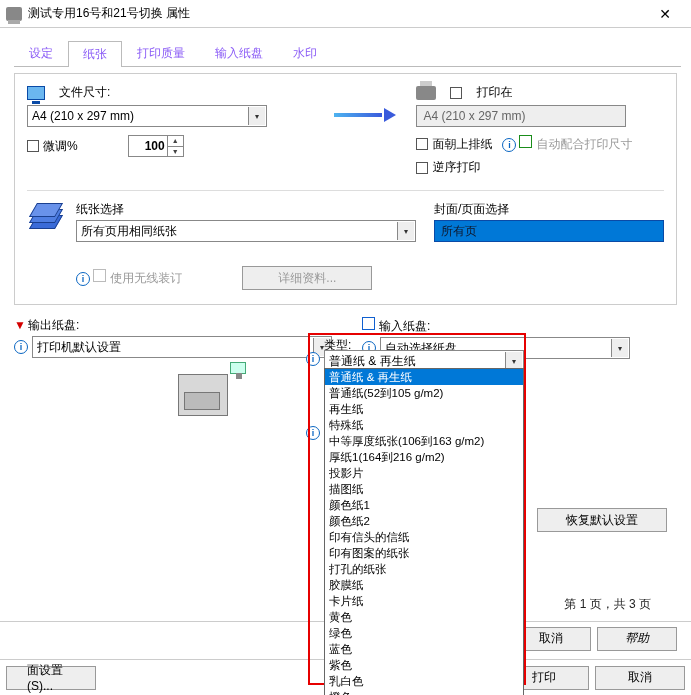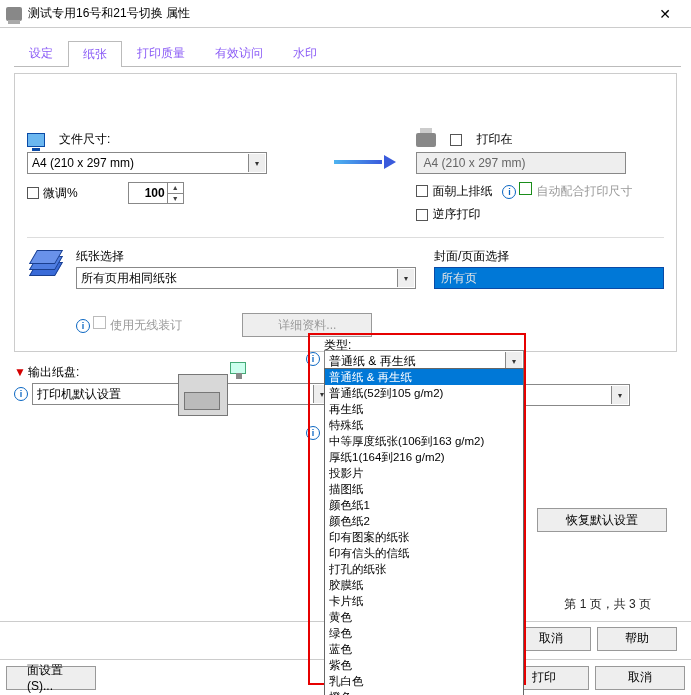--- a/index.html
+++ b/index.html
@@ -27,21 +27,21 @@
   .arrow-right::after{content:"";position:absolute;right:4px;top:0;border-left:12px solid #3a5bdc;border-top:7px solid transparent;border-bottom:7px solid transparent;}
   .printer-icon{width:20px;height:14px;background:#888;border-radius:2px;position:relative;margin-right:4px;}
   .printer-icon::before{content:"";position:absolute;top:-5px;left:4px;width:12px;height:5px;background:#ccc;}
   .infoicon{width:14px;height:14px;border:1.5px solid #0a66c2;border-radius:50%;display:inline-flex;align-items:center;justify-content:center;color:#0a66c2;font-weight:bold;font-size:9px;background:#fff;}
   .section2{margin-top:14px;border-top:1px solid #ddd;padding-top:10px;}
   .stack-icon{width:30px;height:28px;position:relative;margin:2px 10px 0 4px;}
   .stack-icon div{position:absolute;width:26px;height:14px;border:1px solid #1a3f8f;background:#3a6bd8;transform:skewX(-30deg);}
   .stack-icon div:nth-child(1){top:12px;left:2px;}
   .stack-icon div:nth-child(2){top:6px;left:2px;background:#4f7ee2;}
   .stack-icon div:nth-child(3){top:0;left:2px;background:#6992ea;}
-  .bluefield{height:22px;border:1px solid #0a4aa6;background:#0078d7;color:#e5e5e5;padding:2px 6px;display:flex;align-items:center;}
+  .bluefield{height:22px;border:1px solid #0a4aa6;background:#0078d7;color:#0f172a;padding:2px 6px;display:flex;align-items:center;}
   .btn{height:24px;border:1px solid #999;background:#eee;display:flex;align-items:center;justify-content:center;padding:0 20px;cursor:pointer;}
   .btn.dis{color:#999;}
   .redarrow{color:#d40000;font-weight:bold;margin-right:2px;}
   .lowsec{margin:12px 14px 0 14px; display:flex; gap:30px;}
   .lowcol{flex:1;}
   .redbox{position:absolute; left:308px; top:333px; width:218px; height:352px; border:2px solid #e60000; z-index:5; pointer-events:none;}
   .dropdown{position:absolute;left:324px;top:368px;width:200px;border:1px solid #666;background:#fff;z-index:10;}
   .dropdown .opt{padding:1px 4px;line-height:14px;font-size:11.5px;color:#000;white-space:nowrap;overflow:hidden;cursor:pointer;}
   .dropdown .opt.sel{background:#0078d7;color:#fff;}
   .combo{height:22px;border:1px solid #888;background:#fff;display:flex;align-items:center;padding:0 4px;position:relative;}
@@ -65,27 +65,27 @@
 <div class="titlebar">
   <span class="icon"></span>
   <span>测试专用16号和21号切换 属性</span>
   <span class="close">✕</span>
 </div>
 
 <div class="tabs">
     <div class="tab">设定</div>
     <div class="tab active">纸张</div>
     <div class="tab">打印质量</div>
-    <div class="tab">有效访问</div>
+    <div class="tab">输入纸盘</div>
     <div class="tab">水印</div>
   </div>
 
 <div class="panel">
 
-  <div class="row" style="align-items:flex-start;margin-top:47px;">
+  <div class="row" style="align-items:flex-start;">
     <div style="flex:0 0 46%;">
       <div class="row">
         <span class="monitor-icon"></span>
         <span class="label">文件尺寸:</span>
       </div>
       <div style="margin-top:4px;">
         <div class="combo" style="width:240px;">
           <span>A4 (210 x 297 mm)</span>
           <span class="carrow">▾</span>
         </div>
@@ -190,22 +190,22 @@
     <div class="opt sel">普通纸 &amp; 再生纸</div>
     <div class="opt">普通纸(52到105 g/m2)</div>
     <div class="opt">再生纸</div>
     <div class="opt">特殊纸</div>
     <div class="opt">中等厚度纸张(106到163 g/m2)</div>
     <div class="opt">厚纸1(164到216 g/m2)</div>
     <div class="opt">投影片</div>
     <div class="opt">描图纸</div>
     <div class="opt">颜色纸1</div>
     <div class="opt">颜色纸2</div>
+    <div class="opt">印有信头的信纸</div>
     <div class="opt">印有图案的纸张</div>
-    <div class="opt">印有信头的信纸</div>
     <div class="opt">打孔的纸张</div>
     <div class="opt">胶膜纸</div>
     <div class="opt">卡片纸</div>
     <div class="opt">黄色</div>
     <div class="opt">绿色</div>
     <div class="opt">蓝色</div>
     <div class="opt">紫色</div>
     <div class="opt">乳白色</div>
     <div class="opt">橙色</div>
   </div>
@@ -224,21 +224,21 @@
     </div>
 </div>
 
 <div class="footer">
   <div class="btn" style="width:80px;visibility:hidden;">
       <span>确定</span>
     </div>
   <div class="btn" style="width:80px;">
       <span>取消</span>
     </div>
-  <div class="btn" style="width:80px;">
+  <div class="btn" style="width:80px;font-style:italic;">
       <span>帮助</span>
     </div>
 </div>
 
 <div class="pagecount">第 1 页，共 3 页</div>
 
 <div class="footer2">
   <div class="btn" style="width:90px;">
       <span>面设置(S)...</span>
     </div>

